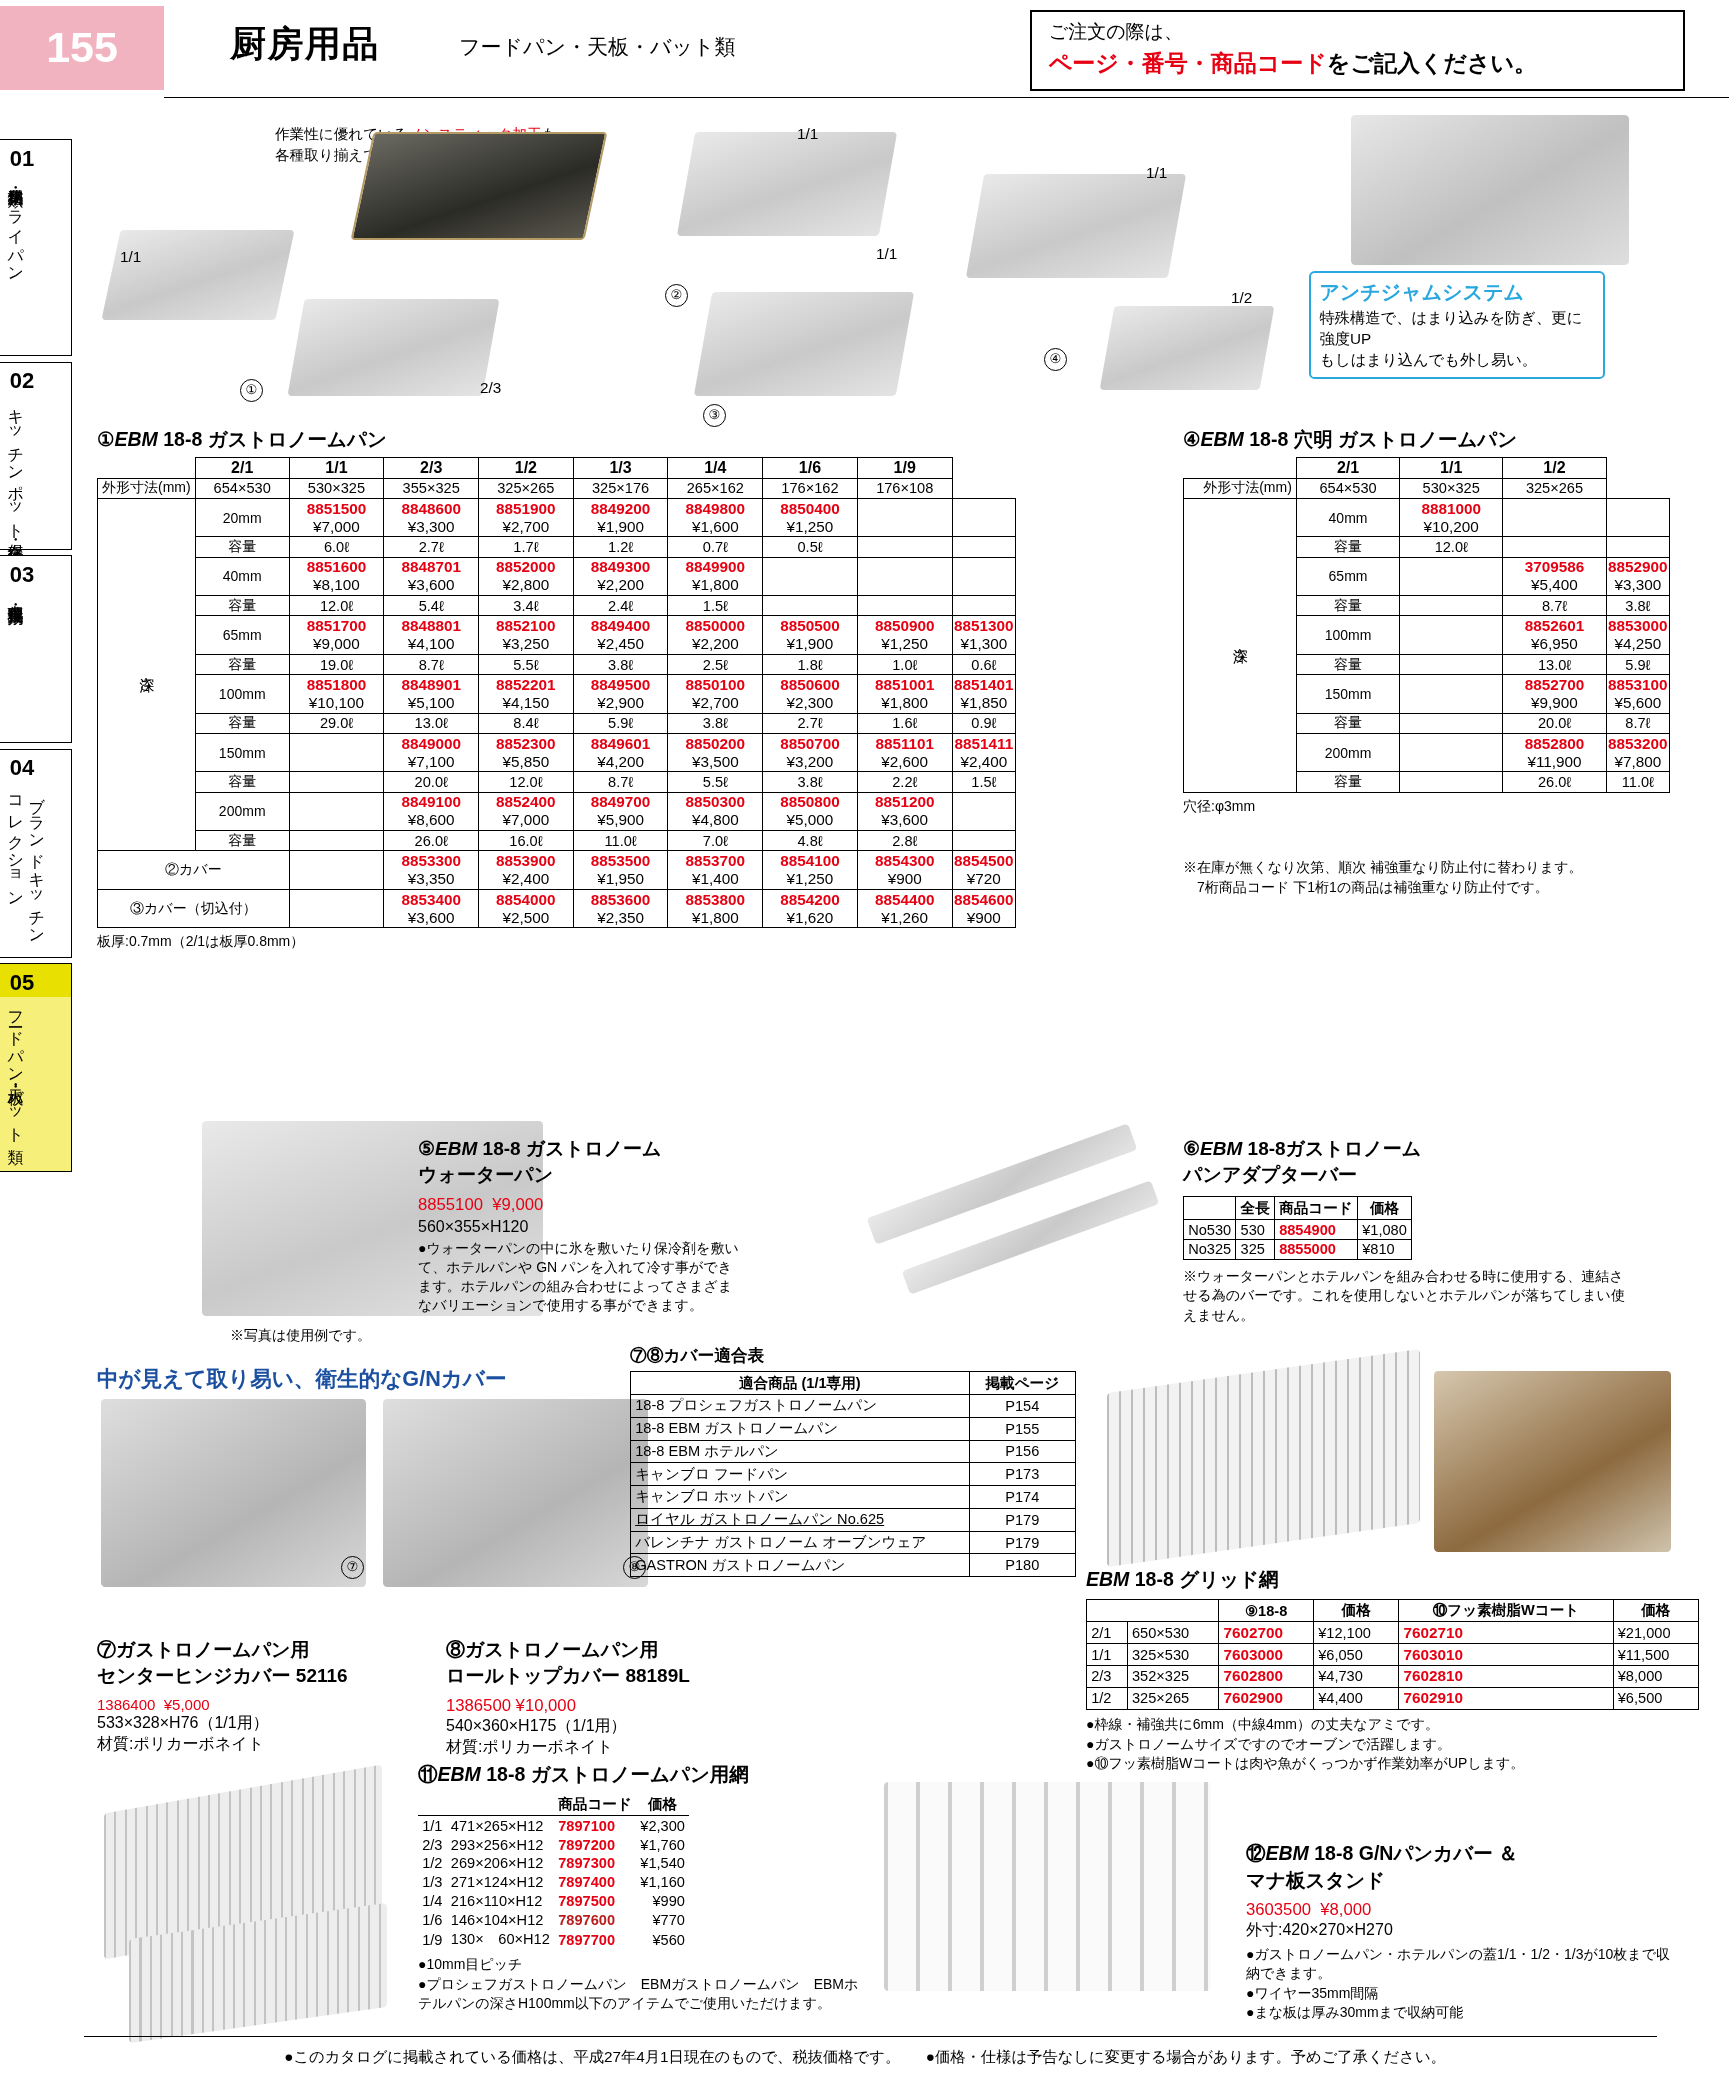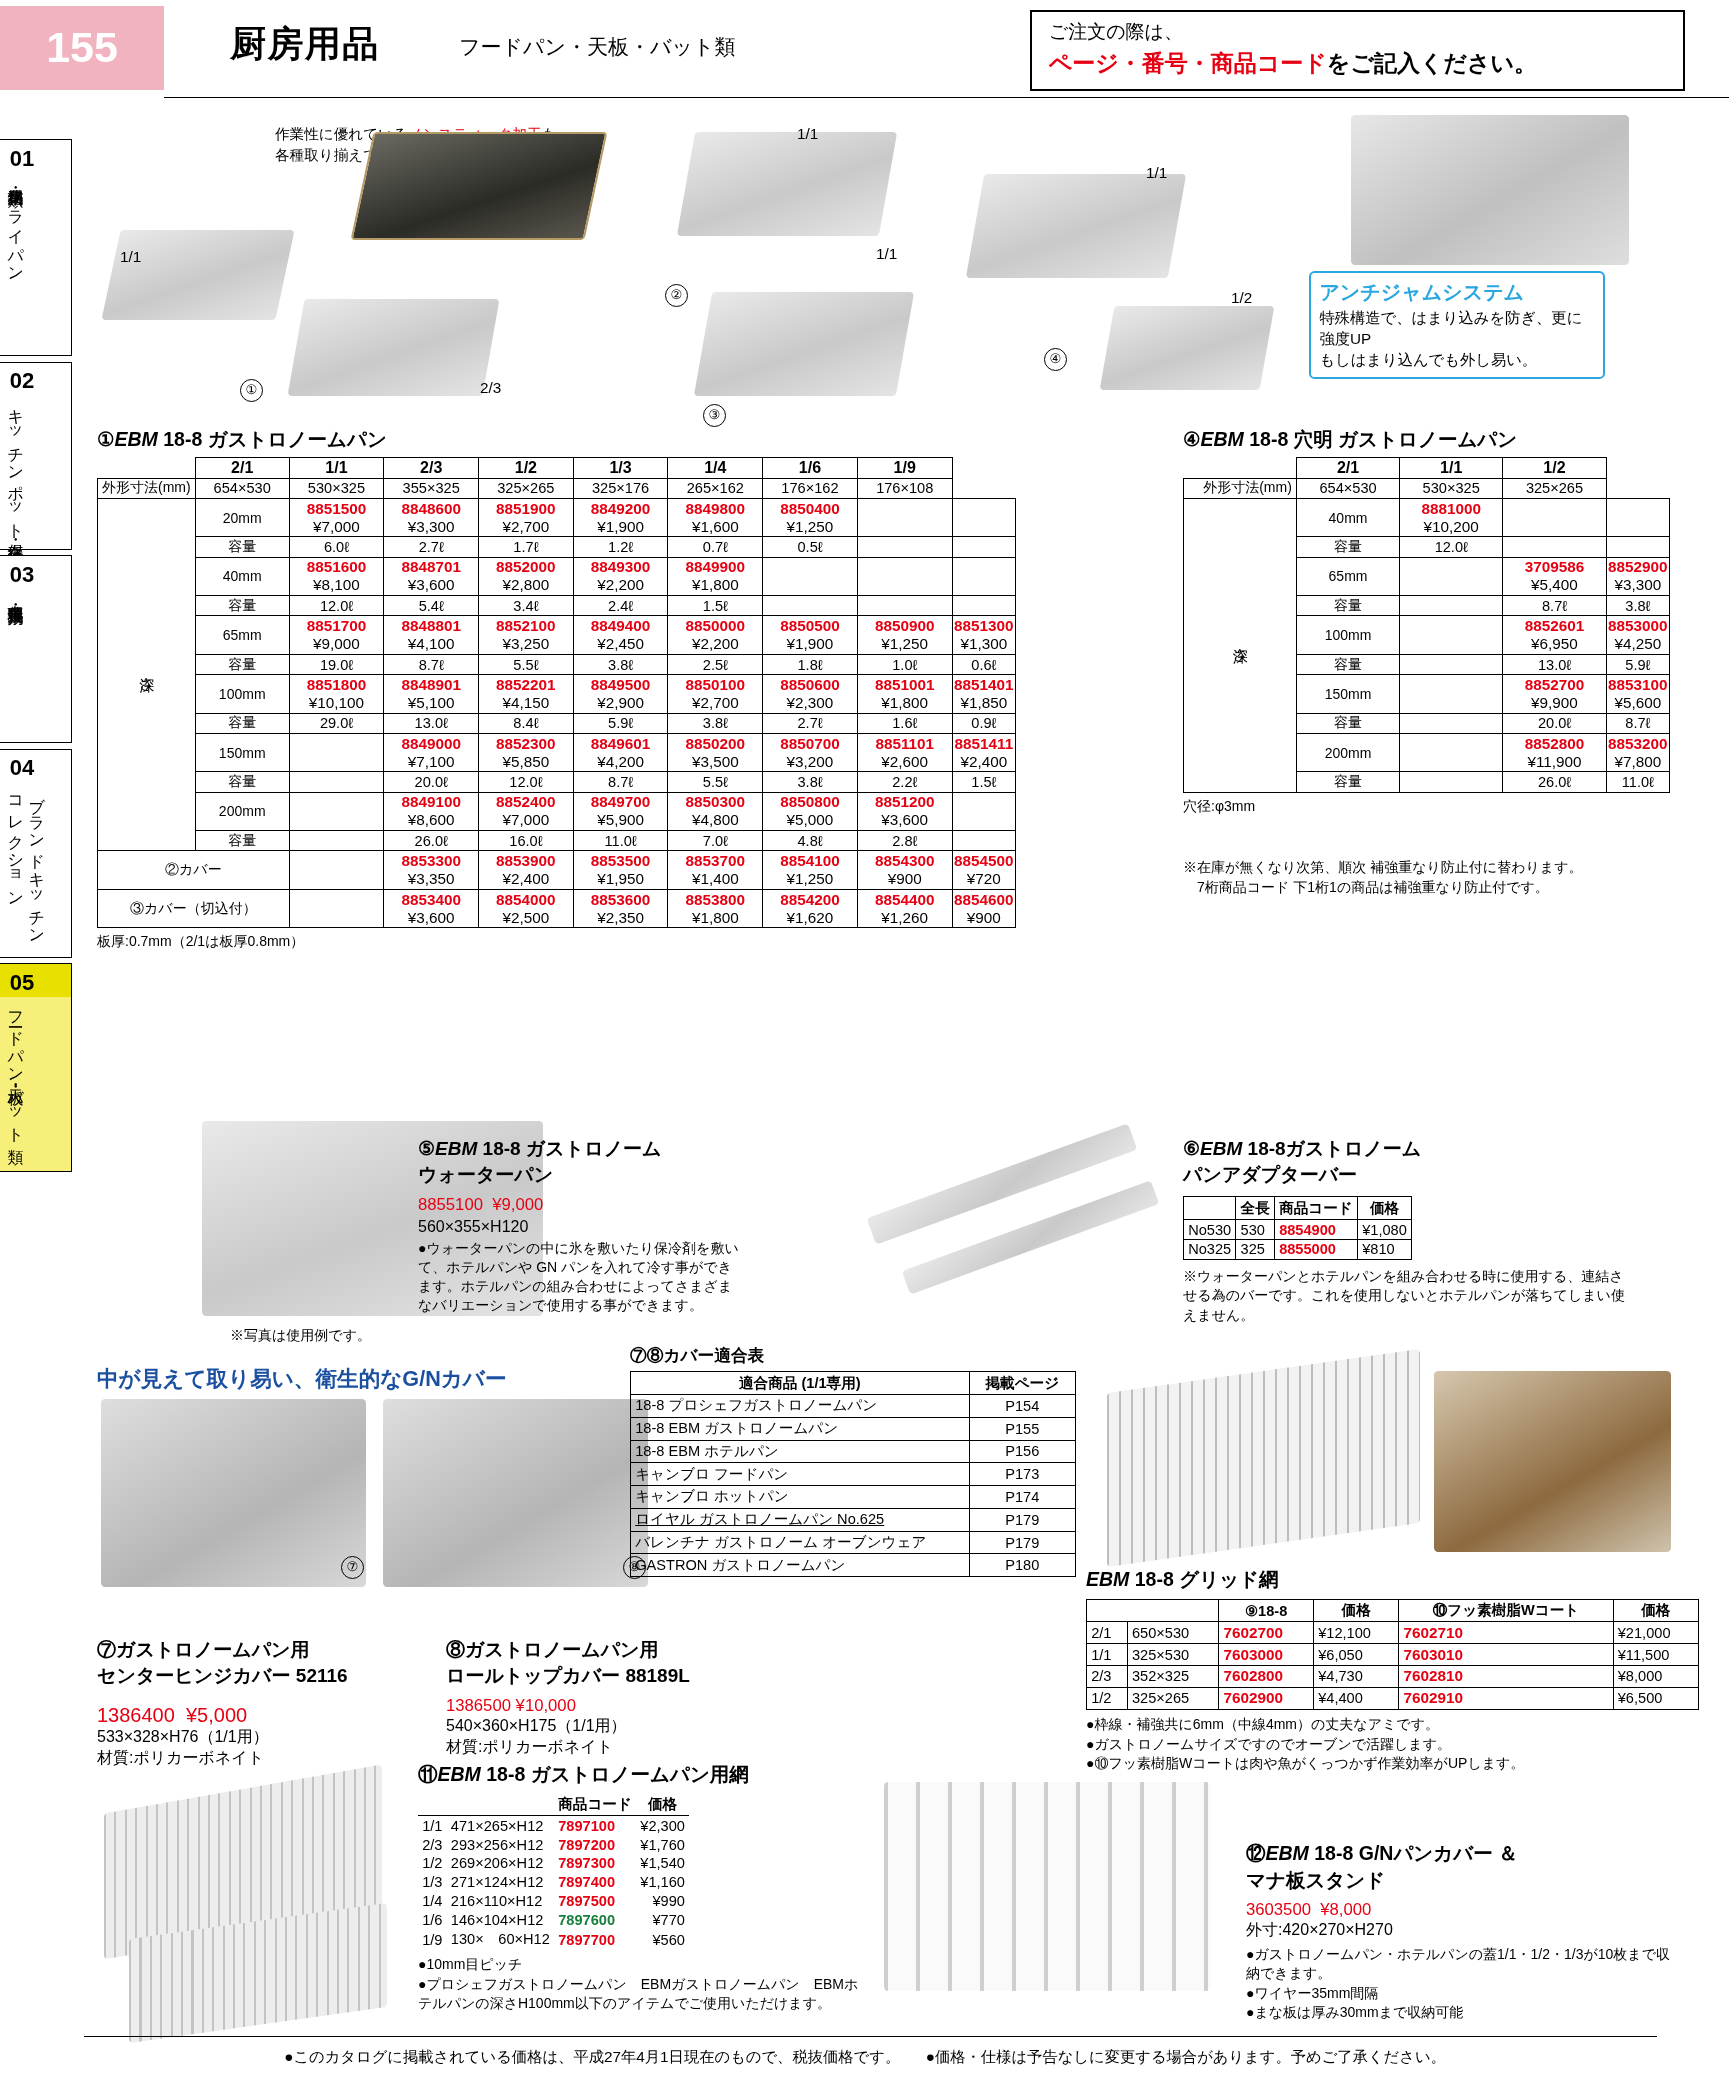--- a/index.html
+++ b/index.html
@@ -691,21 +691,21 @@
           </tr>
         </tbody>
       </table>
   </div>
 
   <div style="position:absolute;left:97px;top:1615px;width:334px;">
     <div class="secttl" style="white-space:pre-line;">
       <span>⑦</span><span>ガストロノームパン用
 センターヒンジカバー 52116</span>
     </div>
-    <div style="margin-top:15px;font-size:20px;">
+    <div style="margin-top:7px;font-size:15px;">
       <span class="red">1386400</span>&nbsp;&nbsp;<span class="red">¥5,000</span>
     </div>
     <div style="font-size:16px;">533×328×H76（1/1用）</div>
     <div style="font-size:16px;">材質:ポリカーボネイト</div>
   </div>
 
   <div style="position:absolute;left:446px;top:1615px;width:362px;">
     <div class="secttl" style="white-space:pre-line;">
       <span>⑧</span><span>ガストロノームパン用
 ロールトップカバー 88189L</span>
@@ -816,21 +816,21 @@
             </tr>
             <tr>
               <td style="border:none;">1/4</td>
               <td style="border:none;">216×110×H12</td>
               <td style="border:none;color:#e60012;font-weight:bold;">7897500</td>
               <td style="border:none;text-align:right;">¥990</td>
             </tr>
             <tr>
               <td style="border:none;">1/6</td>
               <td style="border:none;">146×104×H12</td>
-              <td style="border:none;color:#15803d;font-weight:bold;margin-left:30px;">7897600</td>
+              <td style="border:none;color:#b91c1c;font-weight:bold;margin-left:30px;">7897600</td>
               <td style="border:none;text-align:right;">¥770</td>
             </tr>
             <tr>
               <td style="border:none;">1/9</td>
               <td style="border:none;">130×　60×H12</td>
               <td style="border:none;color:#e60012;font-weight:bold;">7897700</td>
               <td style="border:none;text-align:right;">¥560</td>
             </tr>
           </tbody>
         </table>

